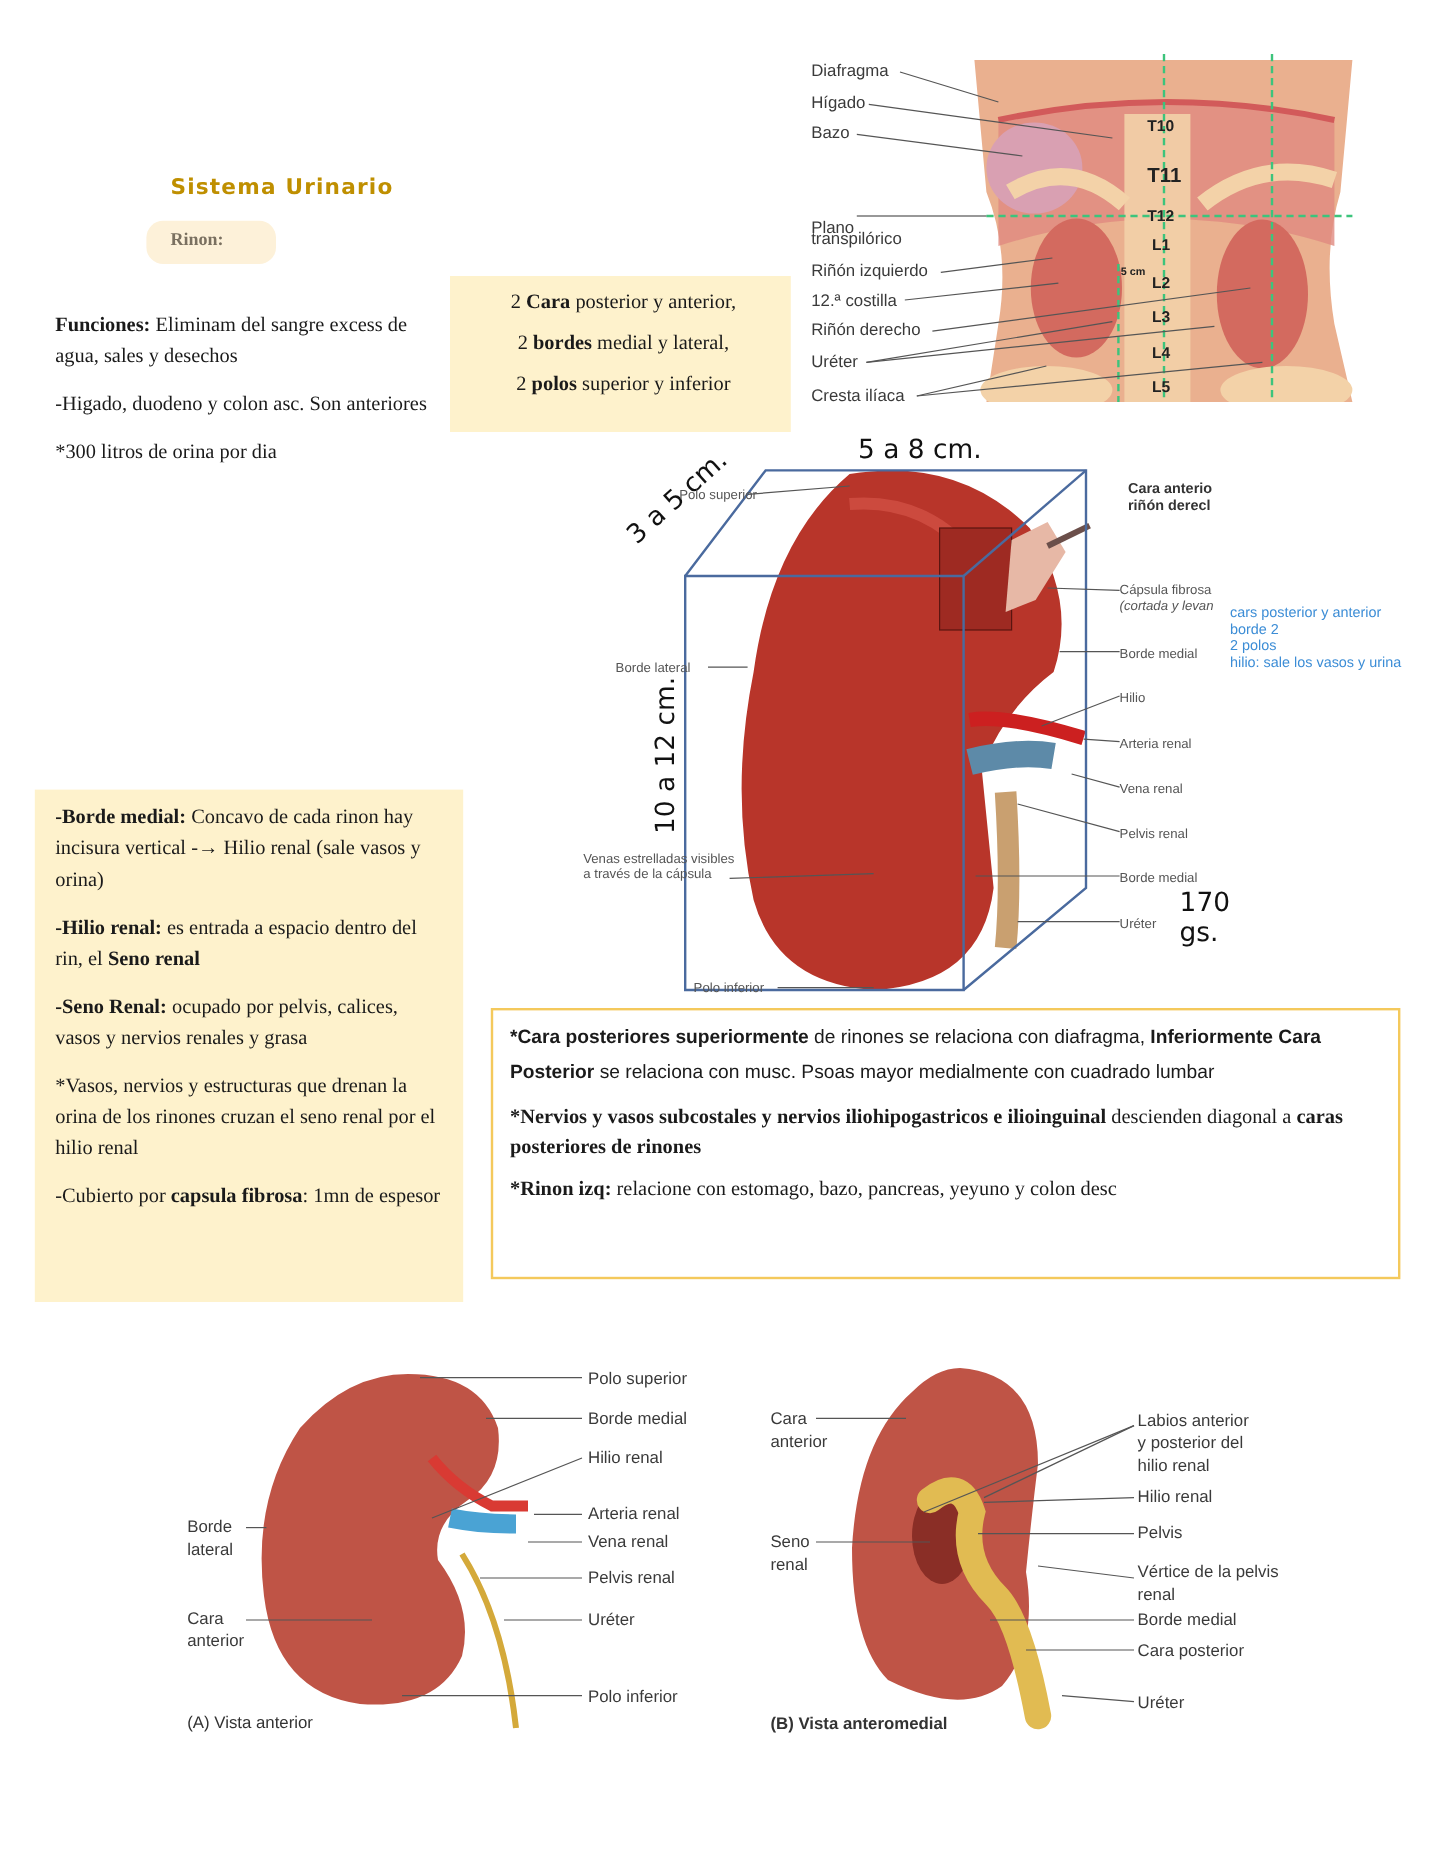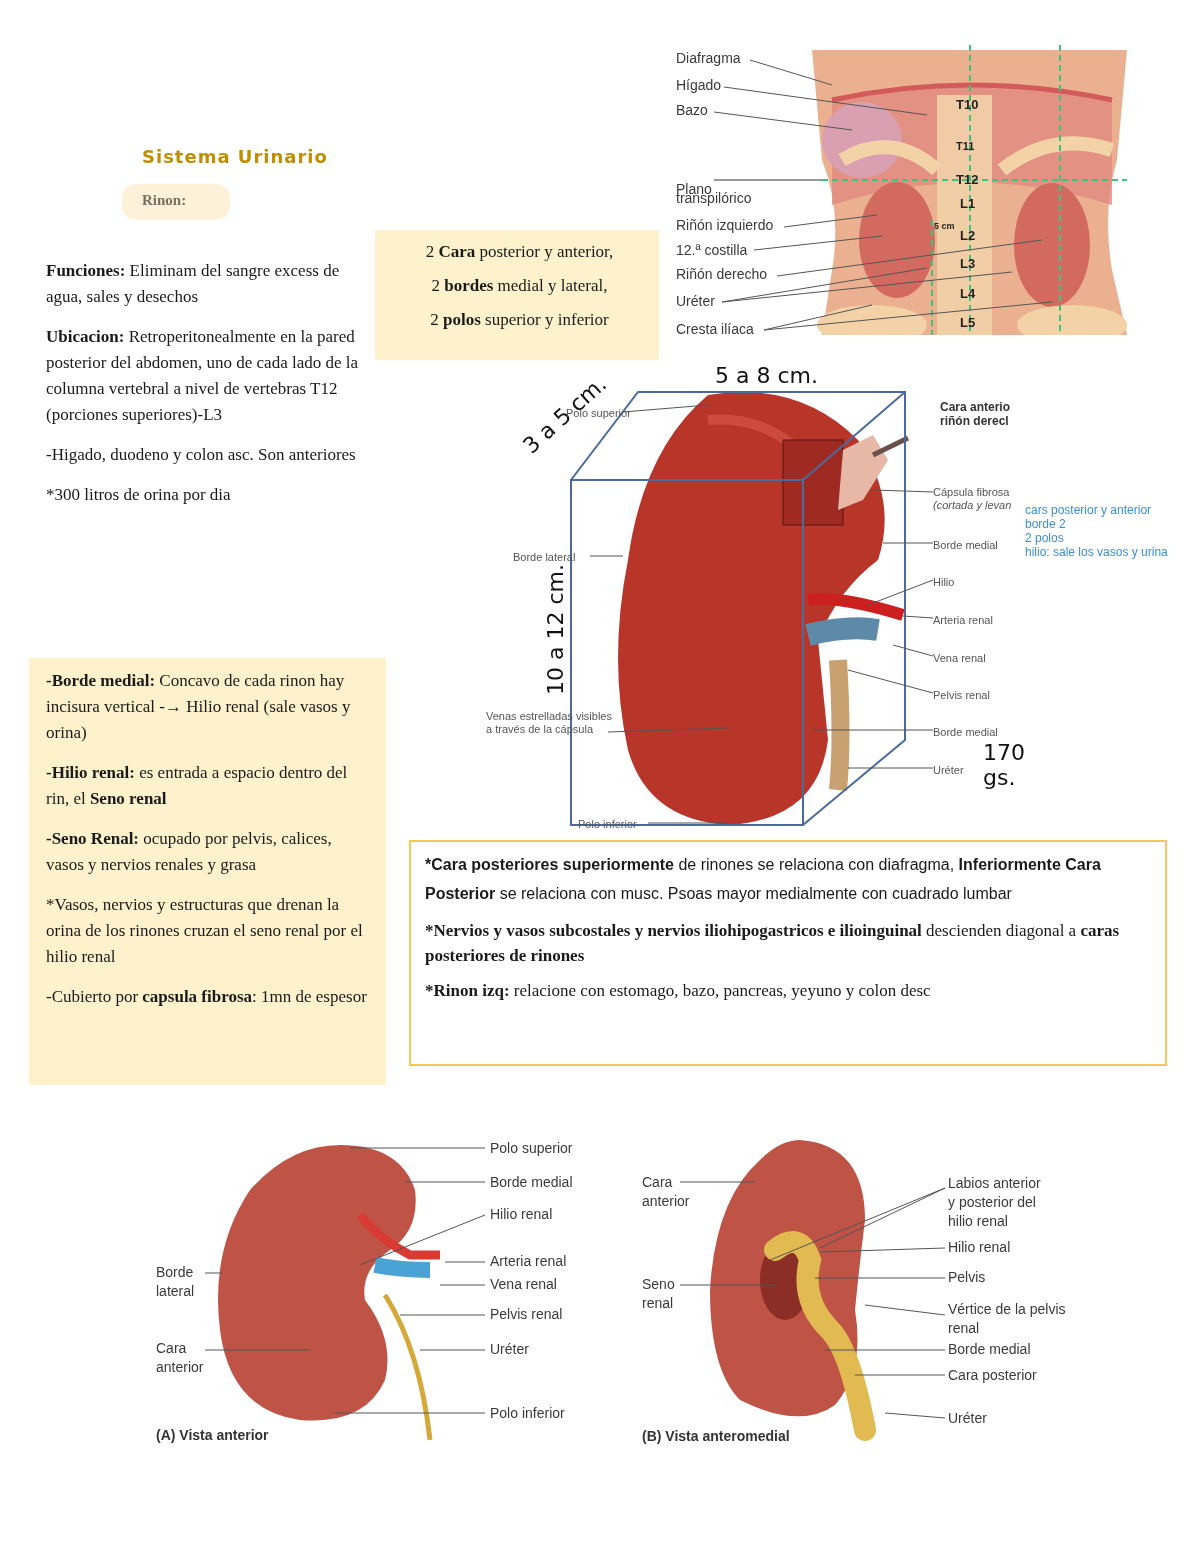--- a/index.html
+++ b/index.html
@@ -29,21 +29,20 @@
 </head>
 <body>
 
 <div class="abs title">Sistema Urinario</div>
 <div class="abs subtitle">
   <span>Rinon:</span>
 </div>
 
 <div class="abs para col-left">
   <p><b>Funciones:</b><span> Eliminam del sangre excess de agua, sales y desechos</span></p>
-  <p><b>Ubicacion:</b><span> Retroperitonealmente en la pared posterior del abdomen, uno de cada lado de la columna vertebral a nivel de vertebras T12 (porciones superiores)-L3</span></p>
   <p>-Higado, duodeno y colon asc. Son anteriores</p>
   <p>*300 litros de orina por dia</p>
 </div>
 
 <div class="abs para boxL">
   <p><b>-Borde medial:</b><span> Concavo de cada rinon hay incisura vertical -→ Hilio renal (sale vasos y orina)</span></p>
   <p><b>-Hilio renal:</b><span> es entrada a espacio dentro del rin, el </span><b>Seno renal</b></p>
   <p><b>-Seno Renal:</b><span> ocupado por pelvis, calices, vasos y nervios renales y grasa</span></p>
   <p>*Vasos, nervios y estructuras que drenan la orina de los rinones cruzan el seno renal por el hilio renal</p>
   <p><span>-Cubierto por </span><b>capsula fibrosa</b><span>: 1mn de espesor</span></p>
@@ -88,21 +87,21 @@
   <div class="lbl" style="left:4px;top:36px;">Hígado</div>
   <div class="lbl" style="left:4px;top:61px;">Bazo</div>
   <div class="lbl" style="left:4px;top:130px;margin-top:10px;">Plano</div>
   <div class="lbl" style="left:4px;top:149px;">transpilórico</div>
   <div class="lbl" style="left:4px;top:176px;">Riñón izquierdo</div>
   <div class="lbl" style="left:4px;top:201px;">12.ª costilla</div>
   <div class="lbl" style="left:4px;top:225px;">Riñón derecho</div>
   <div class="lbl" style="left:4px;top:252px;">Uréter</div>
   <div class="lbl" style="left:4px;top:280px;">Cresta ilíaca</div>
   <div class="lbl" style="left:284px;top:55px;font-weight:bold;font-size:13px;color:#222;">T10</div>
-  <div class="lbl" style="left:284px;top:97px;font-weight:bold;font-size:11px;color:#222;">T11</div>
+  <div class="lbl" style="left:284px;top:97px;font-weight:bold;font-size:17px;color:#222;">T11</div>
   <div class="lbl" style="left:284px;top:130px;font-weight:bold;font-size:13px;color:#222;">T12</div>
   <div class="lbl" style="left:288px;top:154px;font-weight:bold;font-size:13px;color:#222;">L1</div>
   <div class="lbl" style="left:288px;top:186px;font-weight:bold;font-size:13px;color:#222;">L2</div>
   <div class="lbl" style="left:288px;top:214px;font-weight:bold;font-size:13px;color:#222;text-align:center;">L3</div>
   <div class="lbl" style="left:288px;top:244px;font-weight:bold;font-size:13px;color:#222;">L4</div>
   <div class="lbl" style="left:288px;top:273px;font-weight:bold;font-size:13px;color:#222;">L5</div>
   <div class="lbl" style="left:262px;top:177px;font-size:9px;font-weight:bold;color:#222;">5 cm</div>
 </div>
 
 <div class="abs fig" style="left:447px;top:360px;width:580px;height:475px;margin-left:31px;">
@@ -198,21 +197,21 @@
   <div class="lbl" style="left:340px;top:210px;">Uréter</div>
   <div class="lbl" style="left:340px;top:274px;">Polo inferior</div>
   <div class="lbl" style="left:6px;top:133px;">
     <div>Borde</div>
     <div>lateral</div>
   </div>
   <div class="lbl" style="left:6px;top:209px;">
     <div>Cara</div>
     <div>anterior</div>
   </div>
-  <div class="lbl" style="left:6px;top:296px;font-weight:bold;color:#333;text-align:center;">(A) Vista anterior</div>
+  <div class="lbl" style="left:6px;top:296px;font-weight:normal;color:#333;text-align:center;">(A) Vista anterior</div>
 </div>
 
 <div class="abs fig" style="left:640px;top:1130px;width:450px;height:320px;">
   <svg width="450" height="320" viewBox="0 0 450 320">
     <path d="M160 10 Q225 15 225 90 Q220 130 215 180 Q225 240 195 275 Q160 300 100 270 Q70 240 70 160 Q75 70 120 30 Q140 10 160 10 Z" fill="#bf5446"></path>
     <ellipse cx="145" cy="150" rx="25" ry="40" fill="#8a2e26"></ellipse>
     <path d="M135 120 Q160 100 170 130 Q160 170 190 200 Q210 220 225 300" stroke="#e1bb52" stroke-width="22" fill="none" stroke-linecap="round"></path>
     <line x1="40" y1="52" x2="115" y2="52" stroke="#555"></line>
     <line x1="40" y1="155" x2="135" y2="155" stroke="#555"></line>
     <line x1="130" y1="130" x2="305" y2="58" stroke="#555"></line>

